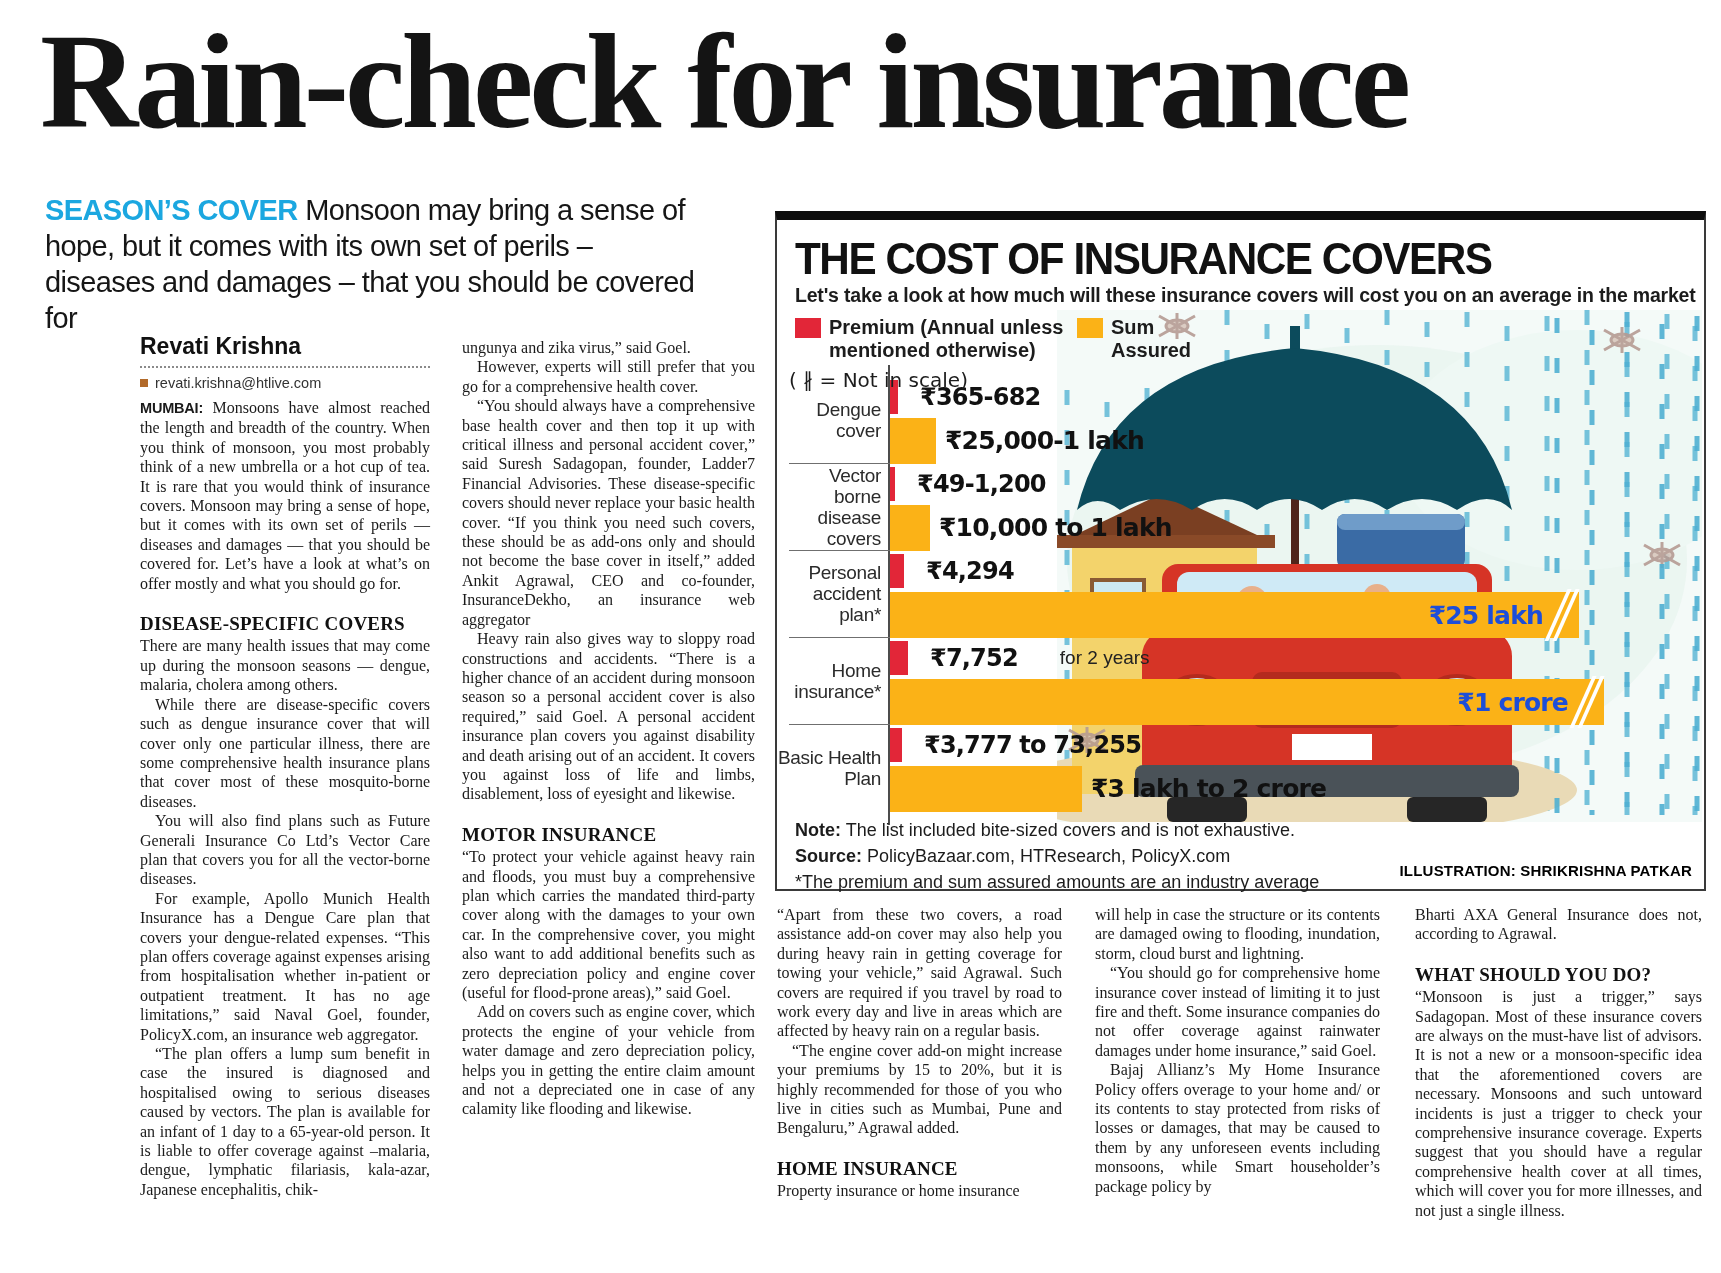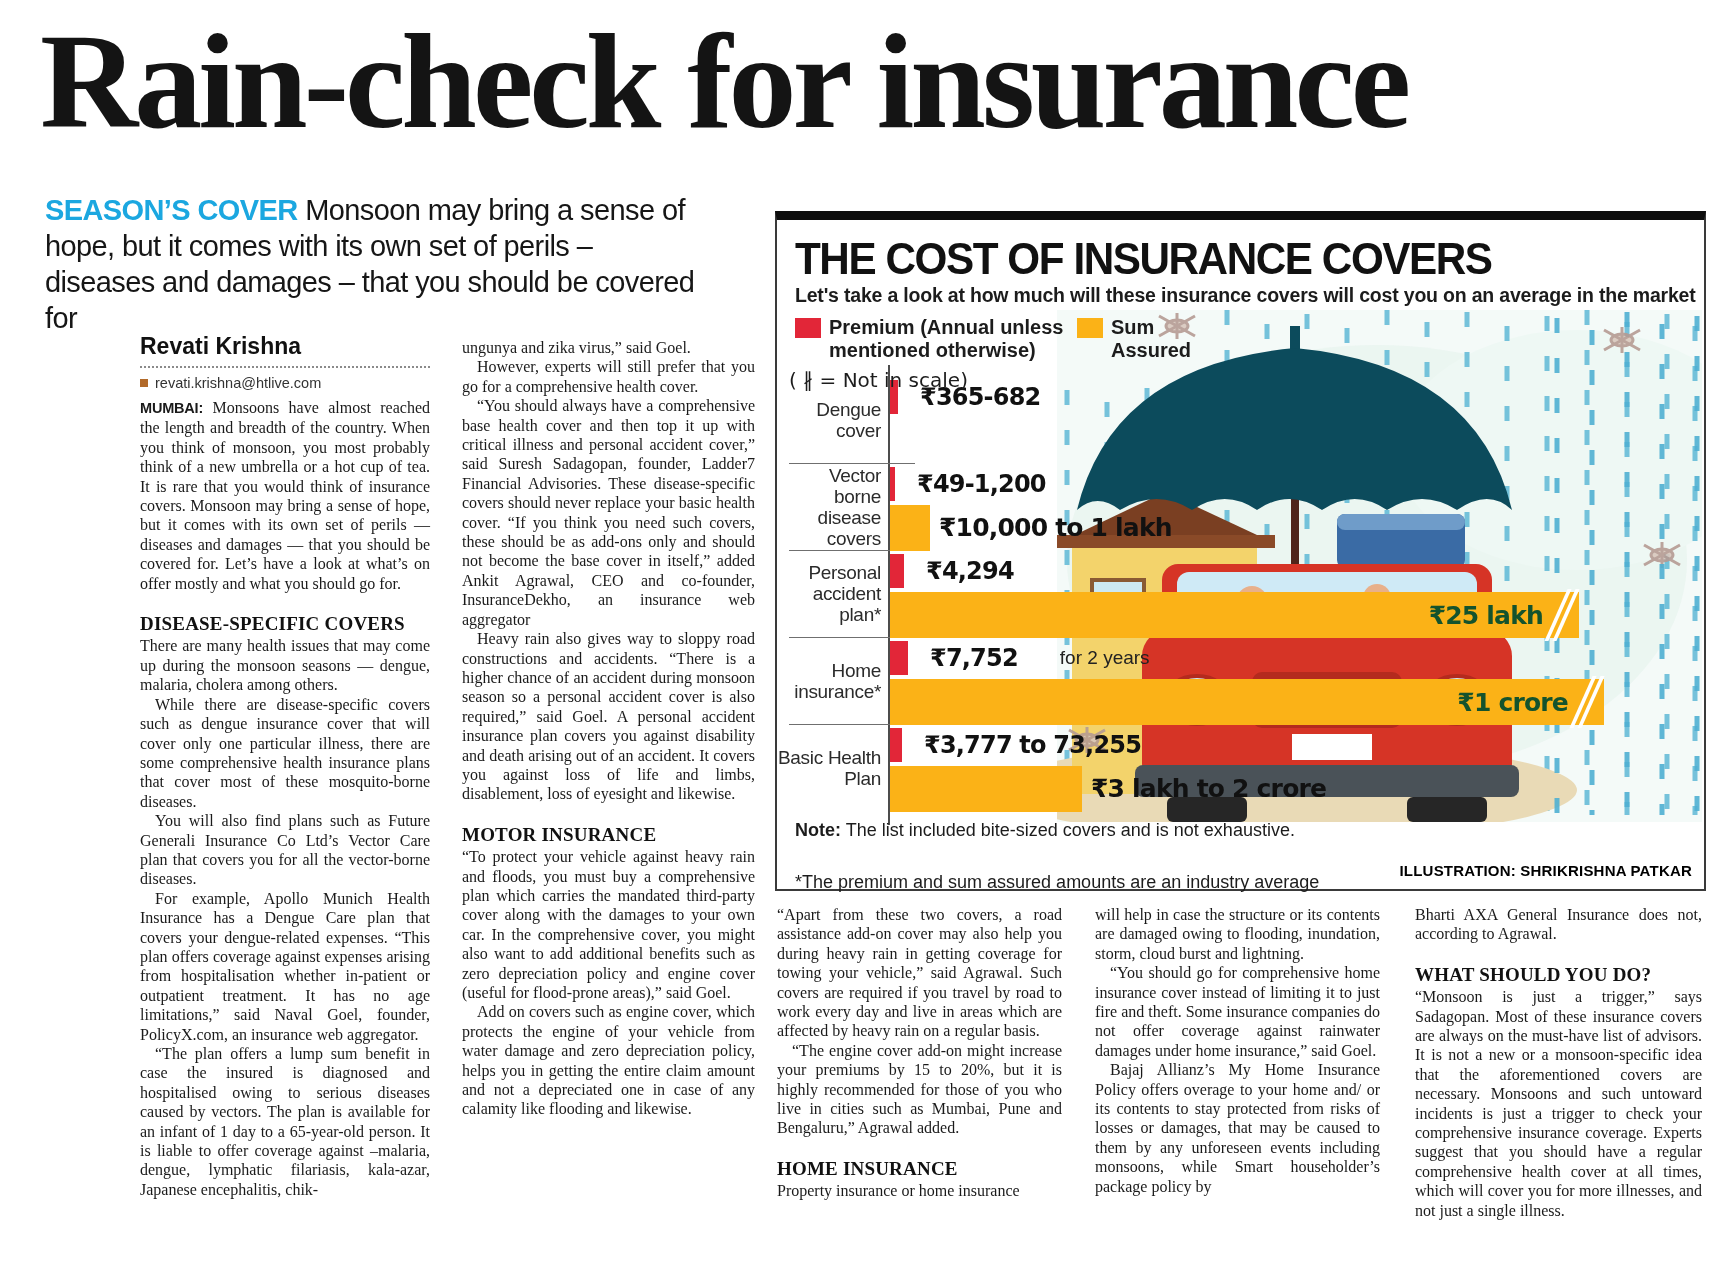--- a/index.html
+++ b/index.html
@@ -85,21 +85,21 @@
   .prem-suffix { font-size:19px; font-weight:400; color:#222; margin-left:20px; white-space:nowrap; }
   .sum-line { display:flex; align-items:center; gap:9px; height:49px; }
   .sum-bar { height:46px; background:#fbb217; flex:0 0 auto; position:relative; }
   .sum-label {
     font-family:"DejaVu Sans","Liberation Sans",sans-serif; font-weight:700;
     font-size:25px; letter-spacing:-0.8px; color:#111; white-space:nowrap;
   }
   .sum-label-in {
     position:absolute; right:36px; top:50%; transform:translateY(-50%);
     font-family:"DejaVu Sans","Liberation Sans",sans-serif; font-weight:700;
-    font-size:25px; letter-spacing:-0.8px; color:#14532d; white-space:nowrap;
+    font-size:25px; letter-spacing:-0.8px; color:#1d4ed8; white-space:nowrap;
   }
   .bar-break { position:absolute; right:9px; top:-3px; height:52px; width:16px; }
   .bar-break::before, .bar-break::after {
     content:""; position:absolute; top:0; bottom:0; width:4px; background:#fff;
     transform:skewX(-24deg);
   }
   .bar-break::before { left:2px; } .bar-break::after { left:10px; }
   .chart-note { position:absolute; left:18px; font-size:18px; color:#1c1c1c; white-space:nowrap; z-index:3; }
   .chart-note .b { font-weight:700; }
   .credit {
@@ -272,20 +272,24 @@
     <div class="sep" style="top:417px;"></div>
     <div class="sep" style="top:504px;"></div>
 
     <div class="crow" style="top:156px;">
       <div class="cat">Dengue cover</div>
       <div class="bars">
         <div class="prem-line">
           <div class="prem-bar" style="width:8px;"></div>
           <span class="prem-label">₹365-682</span>
         </div>
+        <div class="sum-line">
+          <div class="sum-bar" style="width:46px;"></div>
+          <span class="sum-label">₹25,000-1 lakh</span>
+        </div>
       </div>
     </div>
 
     <div class="crow" style="top:243px;">
       <div class="cat">Vector borne disease covers</div>
       <div class="bars">
         <div class="prem-line">
           <div class="prem-bar" style="width:5px;"></div>
           <span class="prem-label">₹49-1,200</span>
         </div>
@@ -337,20 +341,21 @@
           <span class="prem-label">₹3,777 to 73,255</span>
         </div>
         <div class="sum-line">
           <div class="sum-bar" style="width:192px;"></div>
           <span class="sum-label">₹3 lakh to 2 crore</span>
         </div>
       </div>
     </div>
 
     <div class="chart-note" style="top:600px;"><span class="b">Note:</span><span> The list included bite-sized covers and is not exhaustive.</span></div>
+    <div class="chart-note" style="top:626px;"><span class="b">Source:</span><span> PolicyBazaar.com, HTResearch, PolicyX.com</span></div>
     <div class="chart-note" style="top:652px;">*The premium and sum assured amounts are an industry average</div>
     <div class="credit">ILLUSTRATION: SHRIKRISHNA PATKAR</div>
   </section>
 
   <div class="col" id="col3">
     <p>“Apart from these two covers, a road assistance add-on cover may also help you during heavy rain in getting coverage for towing your vehicle,” said Agrawal. Such covers are required if you travel by road to work every day and live in areas which are affected by heavy rain on a regular basis.</p>
     <p class="ind">“The engine cover add-on might increase your premiums by 15 to 20%, but it is highly recommended for those of you who live in cities such as Mumbai, Pune and Bengaluru,” Agrawal added.</p>
     <div class="subhead">HOME INSURANCE</div>
     <p>Property insurance or home insurance</p>
   </div>

